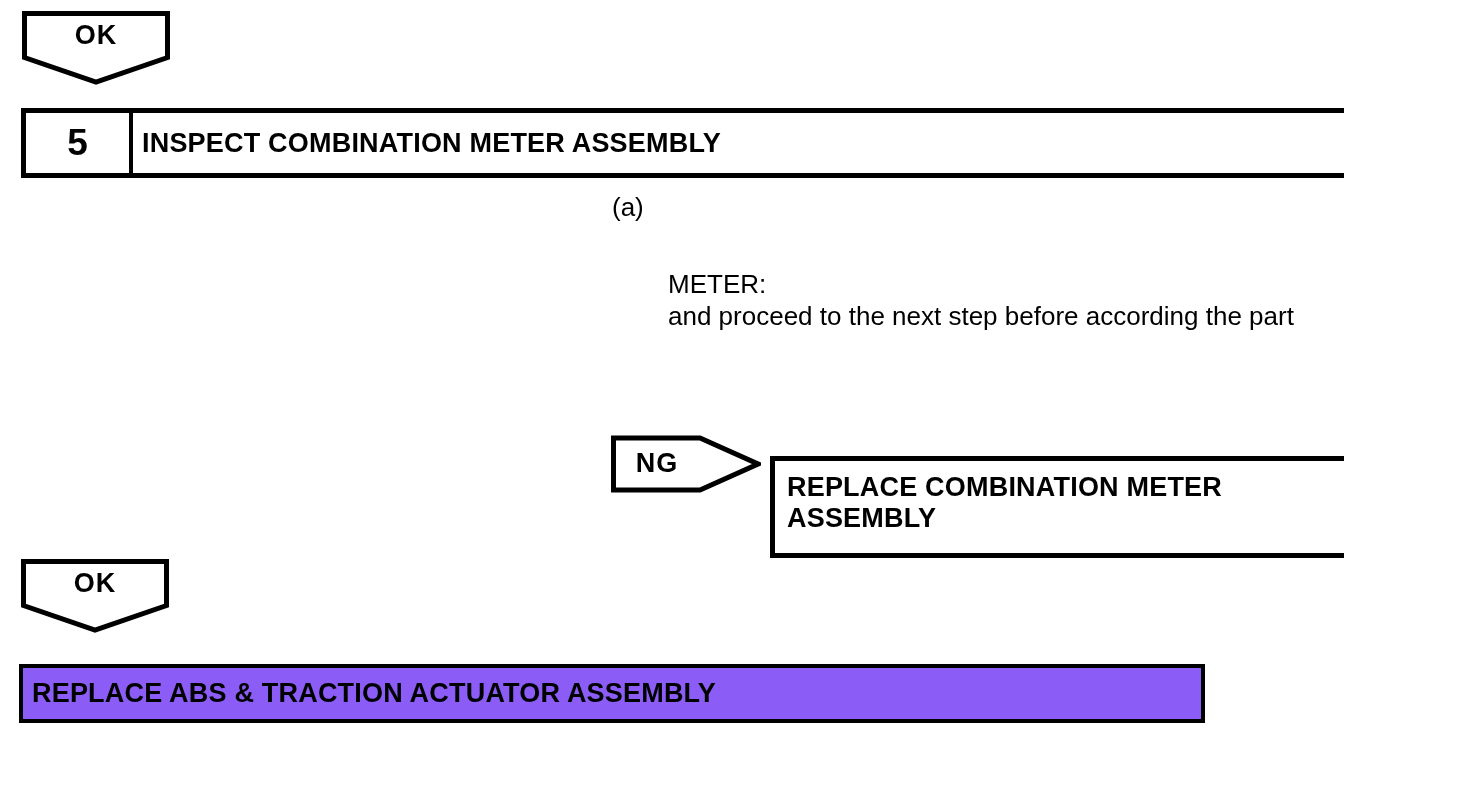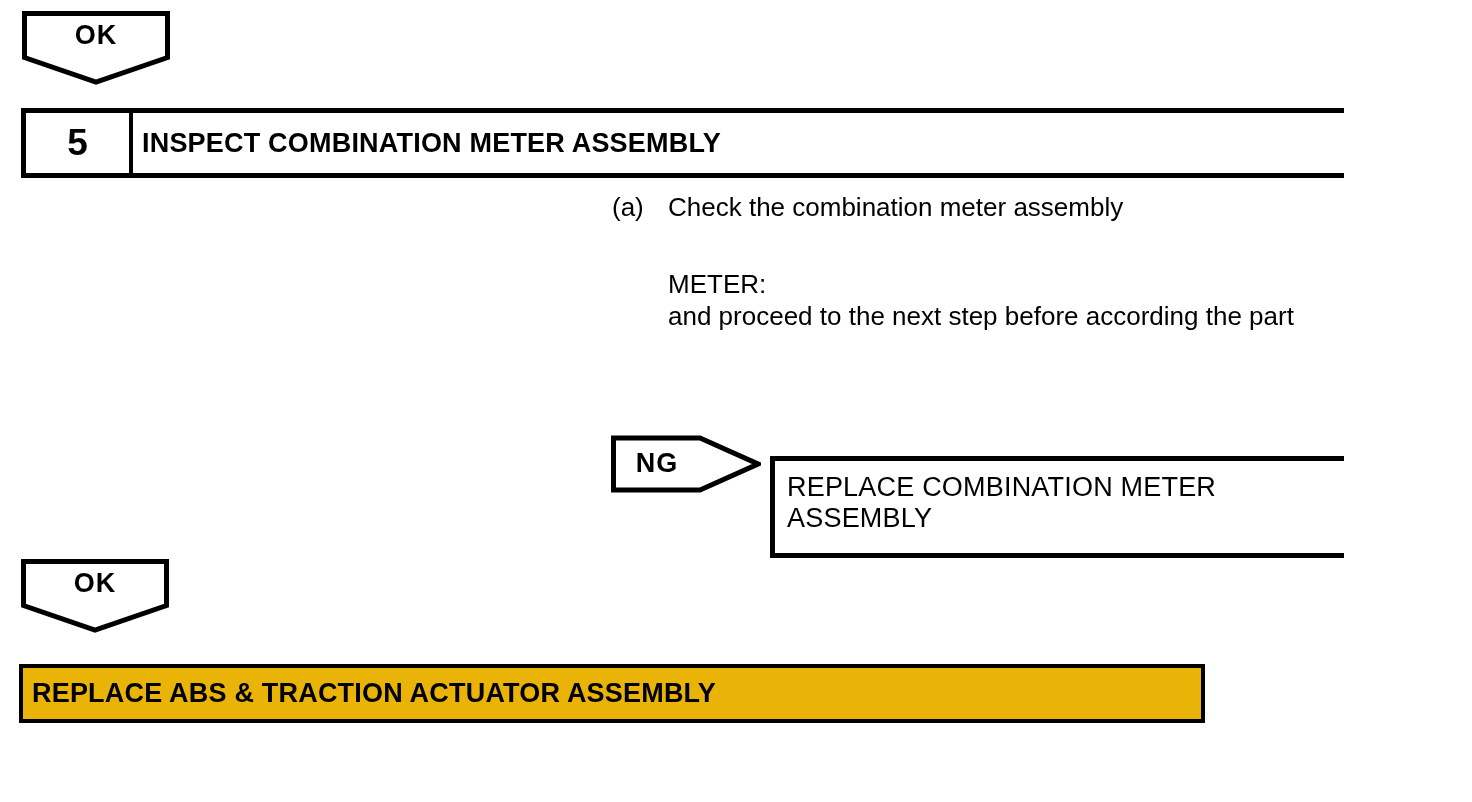--- a/index.html
+++ b/index.html
@@ -80,34 +80,34 @@
   }
 
   
   .ng-box {
     position: absolute;
     left: 770px; top: 456px;
     width: 673px; height: 102px;
     border: 5px solid #000;
     background: #fff;
     padding: 11px 10px 0 12px;
-    font-weight: normal;
+    font-weight: bold;
     font-size: 27px;
     line-height: 31px;
     letter-spacing: 0.2px;
     white-space: pre-line;
   }
 
   
   .final-box {
     position: absolute;
     left: 19px; top: 664px;
     width: 1186px; height: 59px;
     border: 4px solid #000;
-    background: #eab308;
+    background: #8b5cf6;
     display: flex;
     align-items: center;
     padding-left: 9px;
     font-weight: bold;
     font-size: 27px;
     letter-spacing: 0.2px;
     white-space: nowrap;
   }
 </style>
 </head>
@@ -122,21 +122,20 @@
     <span class="shape-label ok-label">OK</span>
   </div>
 
   <div class="step-box">
     <div class="step-number">5</div>
     <div class="step-title">INSPECT COMBINATION METER ASSEMBLY</div>
   </div>
 
   <div class="instruction">
     <span class="marker">(a)</span>
-    <span>Check the combination meter assembly</span>
   </div>
 
   <div class="hint-label">METER:</div>
   <div class="hint-lines">
     <div>and proceed to the next step before according the part</div>
   </div>
 
   <div class="shape-wrap" style="left:611px; top:435px; width:150px; height:58px;">
     <svg width="150" height="58" viewBox="0 0 150 58">
       <polygon points="2.5,3 89,3 147,29 89,55 2.5,55" fill="#ffffff" stroke="#000000" stroke-width="5" stroke-linejoin="miter"></polygon>

